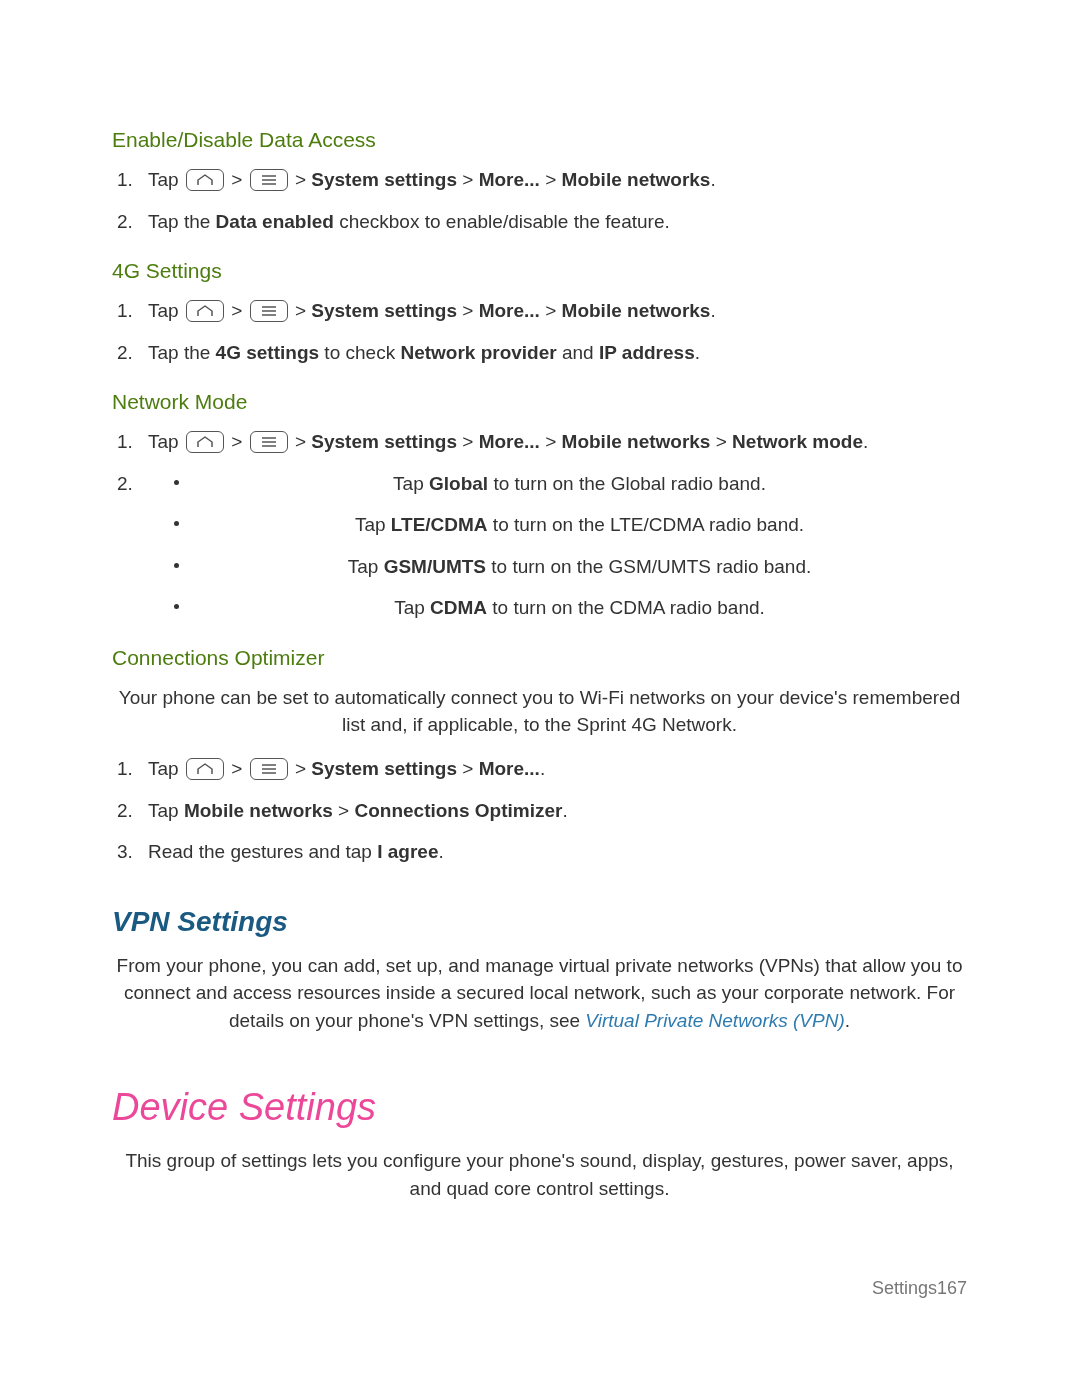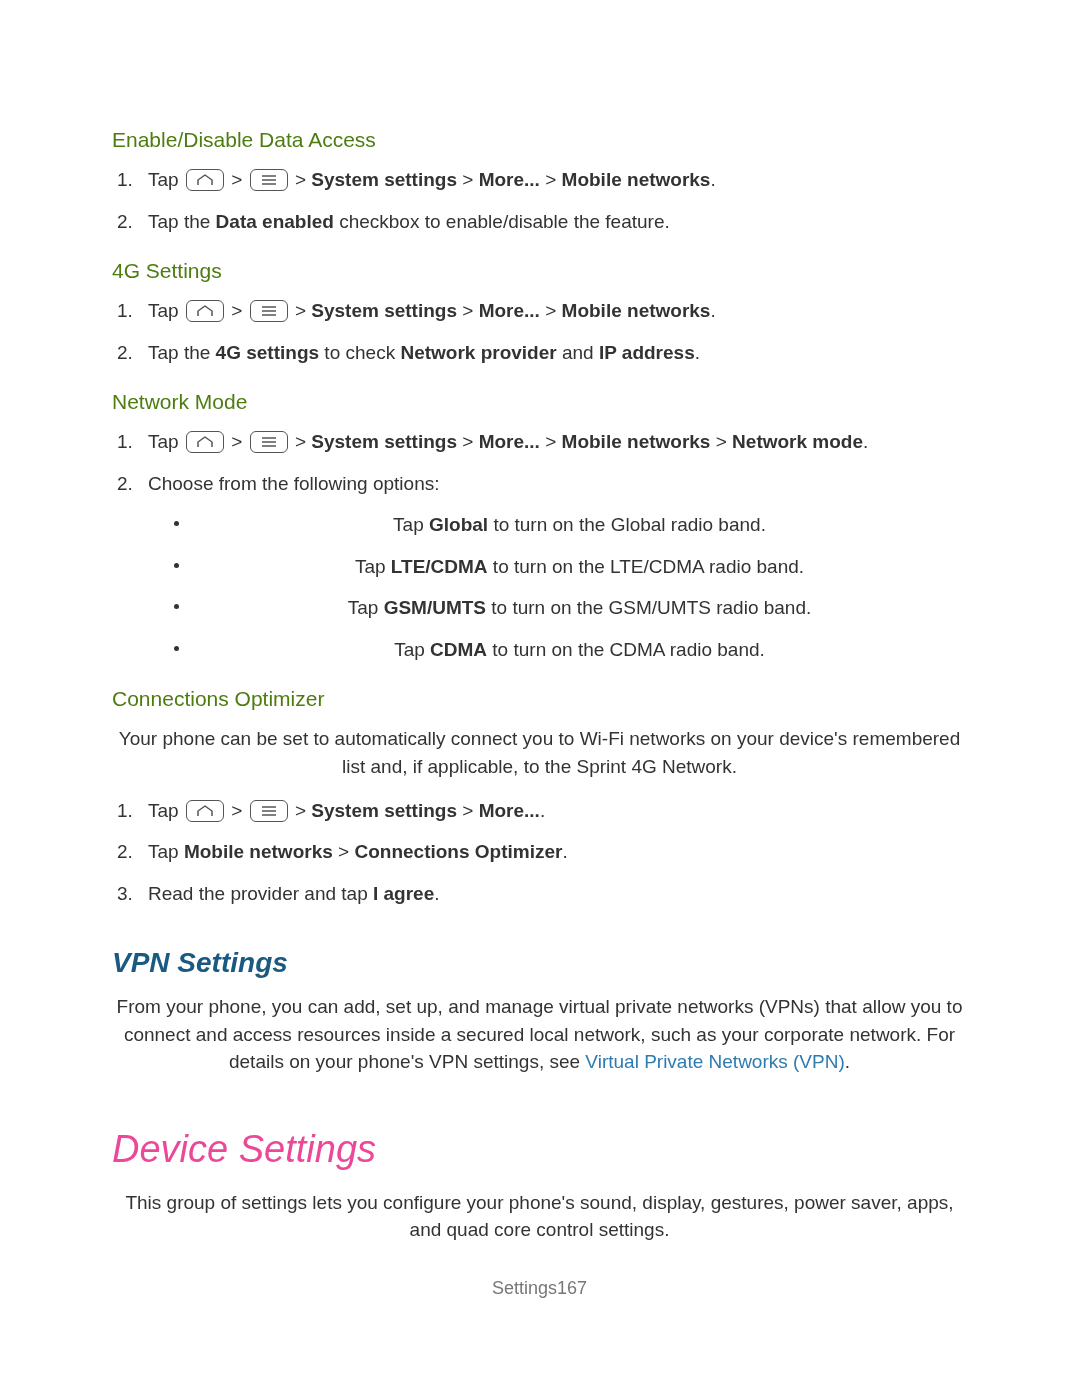--- a/index.html
+++ b/index.html
@@ -74,21 +74,21 @@
     content: "";
     position: absolute;
     left: -18px;
     top: 10px;
     width: 5px;
     height: 5px;
     background: #333;
     border-radius: 50%;
   }
   .b { font-weight: 700; }
-  a.link { color: #2E7BAF; text-decoration: none; }
+  a.link { color: #2E7BAF; text-decoration: none; font-style: italic; }
 
   
   .icon-btn {
     display: inline-block;
     vertical-align: -5px;
     width: 38px;
     height: 22px;
     border: 1.5px solid #555;
     border-radius: 6px;
     position: relative;
@@ -105,21 +105,21 @@
 
   
   .footer {
     position: absolute;
     bottom: 98px;
     left: 112px;
     width: 855px;
     font-size: 18px;
     color: #777;
     display: flex;
-    justify-content: center;
+    justify-content: flex-end;
   }
 </style>
 </head>
 <body>
 
 <div class="page">
 
   <div class="h3">Enable/Disable Data Access</div>
   <ol class="steps">
     <li>
@@ -183,21 +183,20 @@
       <span>&gt;</span>
       <span class="b">System settings</span>
       <span>&gt;</span>
       <span class="b">More...</span>
       <span>&gt;</span>
       <span class="b">Mobile networks</span>
       <span>&gt;</span>
       <span class="b">Network mode</span><span>.</span>
     </li>
     <li>
-      <span>Choose from the following options:</span>
       <ul class="sub">
         <li><span>Tap </span><span class="b">Global</span><span> to turn on the Global radio band.</span></li>
         <li><span>Tap </span><span class="b">LTE/CDMA</span><span> to turn on the LTE/CDMA radio band.</span></li>
         <li><span>Tap </span><span class="b">GSM/UMTS</span><span> to turn on the GSM/UMTS radio band.</span></li>
         <li><span>Tap </span><span class="b">CDMA</span><span> to turn on the CDMA radio band.</span></li>
       </ul>
     </li>
   </ol>
 
   <div class="h3" style="margin-top:24px">Connections Optimizer</div>
@@ -217,21 +216,21 @@
       <span class="b">System settings</span>
       <span>&gt;</span>
       <span class="b">More...</span><span>.</span>
     </li>
     <li>
       <span>Tap </span><span class="b">Mobile networks</span>
       <span>&gt;</span>
       <span class="b">Connections Optimizer</span><span>.</span>
     </li>
     <li>
-      <span>Read the provider and tap </span><span class="b">I agree</span><span>.</span>
+      <span>Read the gestures and tap </span><span class="b">I agree</span><span>.</span>
     </li>
   </ol>
 
   <div class="h2">VPN Settings</div>
   <p class="body">
     <span>From your phone, you can add, set up, and manage virtual private networks (VPNs) that allow you to connect and access resources inside a secured local network, such as your corporate network. For details on your phone's VPN settings, see </span><a href="#" class="link">Virtual Private Networks (VPN)</a><span>.</span>
   </p>
 
   <div class="h1">Device Settings</div>
   <p class="body">This group of settings lets you configure your phone's sound, display, gestures, power saver, apps, and quad core control settings.</p>

